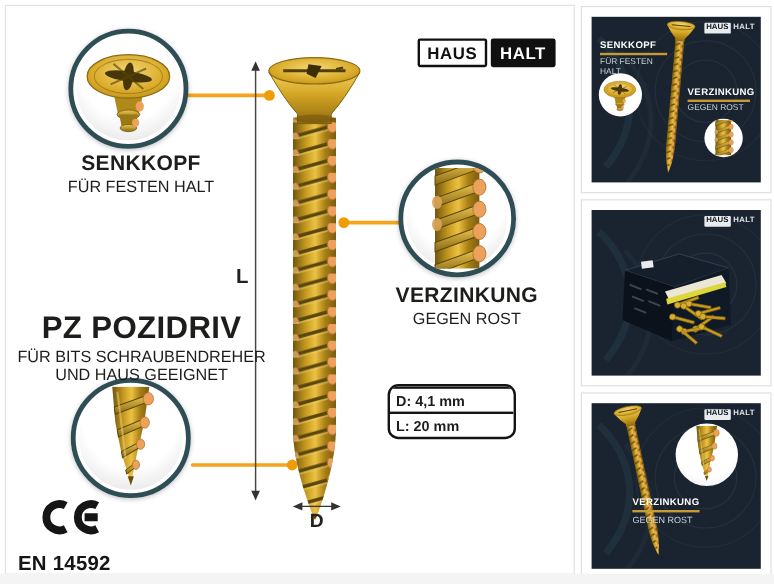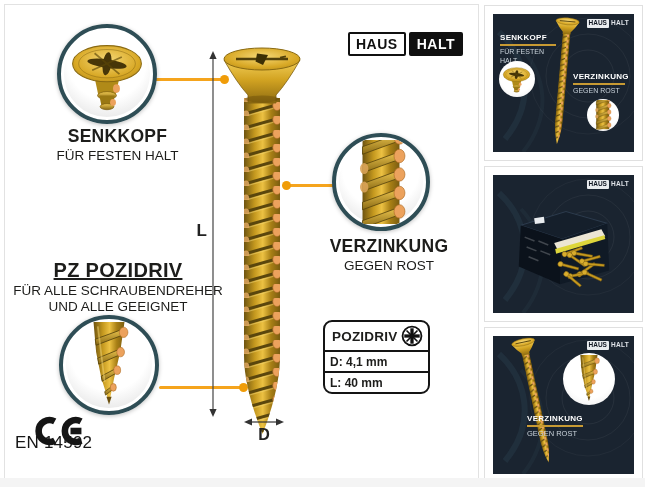--- a/index.html
+++ b/index.html
@@ -27,41 +27,41 @@
   .c-coat{left:327px;top:128px;width:98px;height:98px;}
   .c-drive{left:54px;top:310px;width:100px;height:100px;}
 
   
   .cap{position:absolute;text-align:center;}
   .cap-title{font-size:17.5px;font-weight:800;letter-spacing:.3px;line-height:1.1;}
   .cap-sub{font-size:13.5px;font-weight:500;line-height:1.15;margin-top:2px;}
   .cap-head{left:25px;top:122px;width:175px;}
   .cap-coat{left:299px;top:232px;width:170px;}
   .cap-drive{left:8px;top:254px;width:210px;}
-  .cap-drive .cap-title{font-size:20px;text-decoration:underline;}
+  .cap-drive .cap-title{font-size:26px;}
 
   
   .conn{position:absolute;height:3px;background:#f5a41d;border-radius:2px;}
   .conn-dot{position:absolute;width:9px;height:9px;border-radius:50%;background:#f09c08;}
   .conn-head{left:150px;top:73px;width:70px;}   .dot-head{left:215px;top:70px;}
   .conn-coat{left:284px;top:179px;width:46px;}  .dot-coat{left:277px;top:176px;}
   .conn-drive{left:154px;top:381px;width:85px;} .dot-drive{left:234px;top:378px;}
 
   
   .screw-main{position:absolute;left:217px;top:41px;width:80px;height:400px;}
   .l-line{position:absolute;left:202px;top:46px;width:12px;height:366px;}
   .l-label{position:absolute;left:184px;top:216px;width:18px;text-align:right;
            font-size:17px;font-weight:700;color:#222;}
   .d-arrow{position:absolute;left:239px;top:412px;width:40px;height:10px;}
   .d-label{position:absolute;left:243px;top:421px;width:32px;text-align:center;
            font-size:16px;font-weight:700;color:#222;}
 
   
   .ce-svg{position:absolute;left:27px;top:408px;width:56px;height:36px;}
-  .ce-std{position:absolute;left:10px;top:428px;width:90px;font-size:17px;font-weight:400;
+  .ce-std{position:absolute;left:10px;top:455px;width:90px;font-size:17px;font-weight:700;
           letter-spacing:.2px;color:#161616;}
 
   
   .spec-table{position:absolute;left:318px;top:315px;width:107px;box-sizing:border-box;
               border:2px solid #141414;border-radius:9px;background:#fff;overflow:hidden;}
   .spec-header{height:28px;display:flex;align-items:center;justify-content:space-between;
                padding:0 5px 0 7px;font-size:13.5px;font-weight:800;letter-spacing:.2px;}
   .spec-row{height:19px;border-top:2px solid #141414;display:flex;align-items:center;
             padding:0 5px;font-size:12px;font-weight:600;}
 
@@ -316,43 +316,34 @@
     <div class="cap cap-head">
       <div class="cap-title">SENKKOPF</div>
       <div class="cap-sub">FÜR FESTEN HALT</div>
     </div>
     <div class="cap cap-coat">
       <div class="cap-title">VERZINKUNG</div>
       <div class="cap-sub">GEGEN ROST</div>
     </div>
     <div class="cap cap-drive">
       <div class="cap-title">PZ POZIDRIV</div>
-      <div class="cap-sub">FÜR ALLE SCHRAUBENDREHER</div>
-      <div class="cap-sub" style="margin-top:0">UND ALLE GEEIGNET</div>
+      <div class="cap-sub">FÜR BITS SCHRAUBENDREHER</div>
+      <div class="cap-sub" style="margin-top:0">UND HAUS GEEIGNET</div>
     </div>
 
     <svg class="ce-svg" viewBox="0 0 64 38">
       <path d="M26,8 A12.5,12.5 0 1 0 26,30" fill="none" stroke="#151515" stroke-width="7.5"></path>
       <path d="M56,8 A12.5,12.5 0 1 0 56,30" fill="none" stroke="#151515" stroke-width="7.5"></path>
       <path d="M44,19 H56.5" stroke="#151515" stroke-width="7.5"></path>
     </svg>
     <div class="ce-std">EN 14592</div>
 
     <div class="spec-table">
-      <div class="spec-header">
-        <span>POZIDRIV</span>
-        <svg width="22" height="22" viewBox="0 0 24 24">
-          <circle cx="12" cy="12" r="10.3" fill="#fff" stroke="#111" stroke-width="2"></circle>
-          <rect x="10.2" y="3.6" width="3.6" height="16.8" fill="#111"></rect>
-          <rect x="3.6" y="10.2" width="16.8" height="3.6" fill="#111"></rect>
-          <path d="M6,6 L18,18 M18,6 L6,18" stroke="#111" stroke-width="1.8"></path>
-        </svg>
-      </div>
       <div class="spec-row">D: 4,1 mm</div>
-      <div class="spec-row">L: 40 mm</div>
+      <div class="spec-row">L: 20 mm</div>
     </div>
   </div>
 
   <div class="thumb-card t1">
     <div class="thumb-inner">
       <svg class="deco" viewBox="0 0 141 138">
           <use href="#sym-deco"></use>
         </svg>
       <svg class="t1-screw" viewBox="0 0 30 150">
           <use href="#sym-screw-thin"></use>

